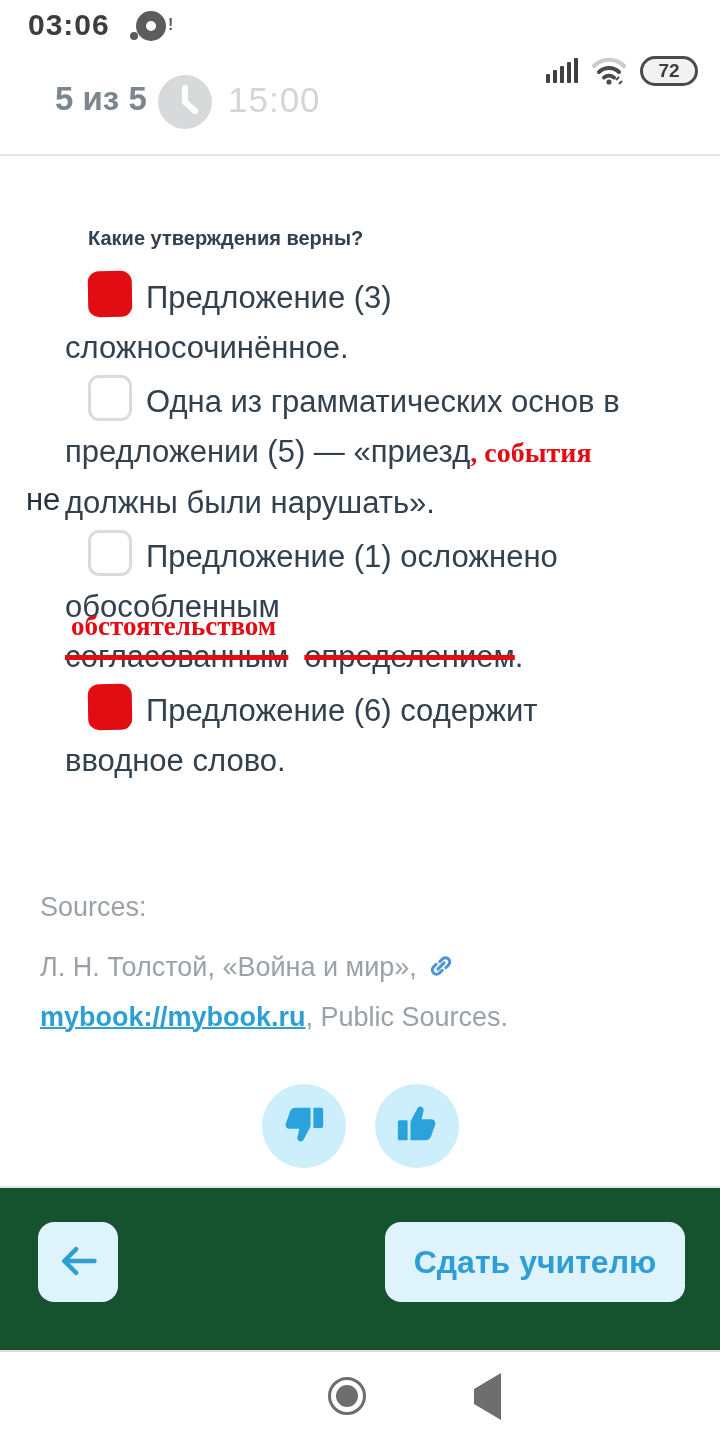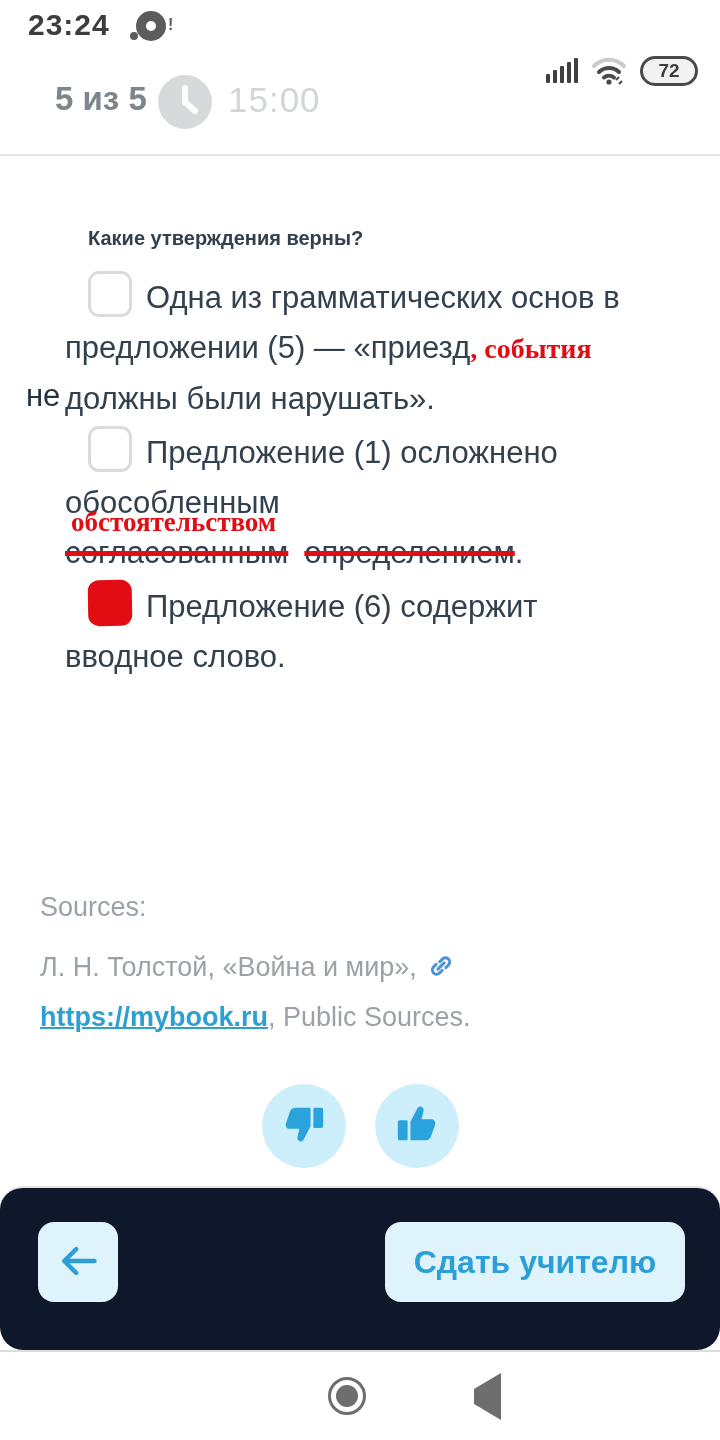--- a/index.html
+++ b/index.html
@@ -45,42 +45,42 @@
   .sources { position:absolute; top:882px; left:40px; width:645px; font-size:27px; line-height:50px; color:#9aa1a8; }
   .src-label { margin-bottom:10px; }
   .src-link { color:#2d9fd0; text-decoration:underline; text-decoration-thickness:2px; font-weight:bold; }
   .chain { display:inline-block; width:30px; height:30px; vertical-align:-5px; margin:0 6px 0 2px; }
   
   .feedback { position:absolute; top:1084px; left:0; width:720px; display:flex; justify-content:center; gap:29px; }
   .thumb-btn { width:84px; height:84px; border-radius:50%; background:#cdeefb; border:none;
                display:flex; align-items:center; justify-content:center; cursor:pointer; }
   .thumb-btn svg { width:46px; height:46px; }
   
-  .footer { position:absolute; top:1186px; left:0; width:720px; height:164px; border-top:2px solid #e4e6e8; background:#0f172a;border-radius:23px; }
+  .footer { position:absolute; top:1186px; left:0; width:720px; height:164px; border-top:2px solid #e4e6e8; background:#14532d; }
   .back-btn { position:absolute; left:38px; top:34px; width:80px; height:80px; border-radius:16px;
               background:#def3fb; border:none; display:flex; align-items:center; justify-content:center; cursor:pointer; }
   .submit-btn { position:absolute; right:35px; top:34px; width:300px; height:80px; border-radius:16px;
                 background:#def3fb; border:none; color:#2d9fd6; font-family:"Liberation Sans",sans-serif;
                 font-size:32px; font-weight:bold; cursor:pointer; }
   
   .navbar { position:absolute; top:1350px; left:0; width:720px; height:90px; border-top:2px solid #dadcde; background:#fff;
             display:flex; align-items:center; justify-content:center; gap:108px; }
   .nav-square { width:30px; height:32px; background:#6e6e6e; border-radius:2px; }
   .nav-home { width:38px; height:38px; border:3px solid #6e6e6e; border-radius:50%;
               display:flex; align-items:center; justify-content:center; }
   .nav-home i { display:block; width:22px; height:22px; border-radius:50%; background:#6e6e6e; }
   .nav-back { width:0; height:0; border-top:16px solid transparent; border-bottom:16px solid transparent;
               border-right:27px solid #6e6e6e; }
   .icon-btn { background:none; border:none; cursor:pointer; }
 </style>
 </head>
 <body>
 
 <div class="statusbar">
-  <span class="sb-time">23:24</span>
+  <span class="sb-time">03:06</span>
   <span class="sb-notif">
     <i class="notif-disc"></i>
       <i class="notif-hole"></i>
       <i class="notif-dot"></i>
       <span class="notif-bang">!</span>
   </span>
   <span class="sb-right">
     <span class="sig">
       <i style="height:9px"></i>
         <i style="height:13px"></i>
@@ -110,36 +110,37 @@
       <line x1="27" y1="27" x2="27" y2="13" stroke="#ffffff" stroke-width="6" stroke-linecap="round"></line>
       <line x1="27" y1="27" x2="37" y2="36" stroke="#ffffff" stroke-width="6" stroke-linecap="round"></line>
     </svg>
   </span>
   <span class="hdr-timer">15:00</span>
 </div>
 
 <div class="question">
   <h1 class="q-title">Какие утверждения верны?</h1>
 
+  <p class="opt"><span class="cb ck"></span><span class="rest">Предложение (3) сложносочинённое.</span></p>
 
 
   <p class="opt wide"><span class="cb un"></span><span class="rest">Одна из грамматических основ в предложении (5) — «приезд</span><span class="ins">, события</span><span> должны были нарушать».</span><span class="margin-note">не</span></p>
 
   <p class="opt"><span class="cb un"></span><span class="rest">Предложение (1) осложнено обособленным </span><span class="struck"><span>согласованным</span><span class="corr" style="left:6px;">обстоятельством</span></span><span class="struck" style="margin-left:16px;">определением</span><span>.</span></p>
 
   <p class="opt"><span class="cb ck"></span><span class="rest">Предложение (6) содержит вводное слово.</span></p>
 </div>
 
 <div class="sources">
   <div class="src-label">Sources:</div>
   <div><span>Л. Н. Толстой, «Война и мир», </span><span class="chain"><svg viewBox="0 0 24 24">
         <path d="M9.5 14.5l5-5" fill="none" stroke="#4b94d8" stroke-width="2.4" stroke-linecap="round"></path>
         <path d="M8.2 10.6l-2.3 2.3a3.4 3.4 0 0 0 4.8 4.8l2.3-2.3" fill="none" stroke="#4b94d8" stroke-width="2.4" stroke-linecap="round"></path>
         <path d="M15.8 13.4l2.3-2.3a3.4 3.4 0 0 0-4.8-4.8l-2.3 2.3" fill="none" stroke="#4b94d8" stroke-width="2.4" stroke-linecap="round"></path>
-      </svg></span><a class="src-link" href="#">https://mybook.ru</a><span>, Public Sources.</span></div>
+      </svg></span><a class="src-link" href="#">mybook://mybook.ru</a><span>, Public Sources.</span></div>
 </div>
 
 <div class="feedback">
   <button class="thumb-btn">
     <span><svg viewBox="0 0 24 24">
       <g transform="rotate(180 12 11.5)">
         <path d="M3 9.5h3.6c.3 0 .5.2.5.5v9.5c0 .3-.2.5-.5.5H3c-.6 0-1-.4-1-1v-8.5c0-.6.4-1 1-1z" fill="#2aa3dd"></path>
         <path d="M8.6 20V10.2L12.2 3.4c.4-.8 1.3-1.2 2.1-.9.9.3 1.4 1.3 1.1 2.2L14.4 9h5.1c1.4 0 2.4 1.4 2 2.7l-2.2 6.3c-.4 1.2-1.5 2-2.8 2H8.6z" fill="#2aa3dd"></path>
       </g>
     </svg></span>

